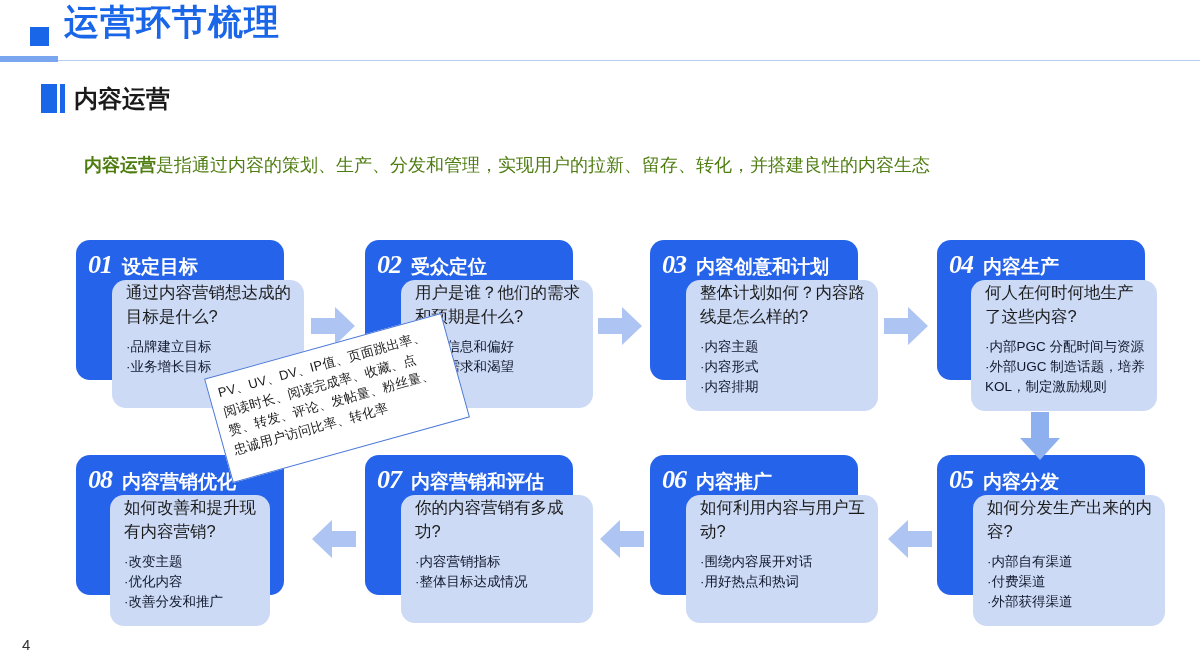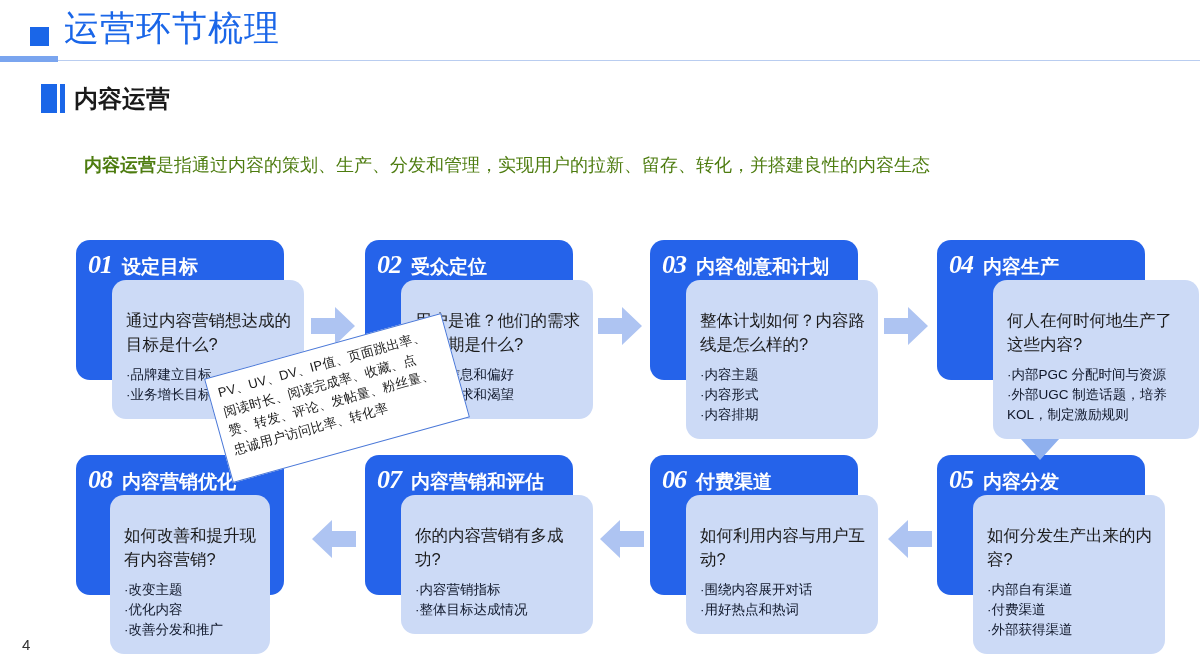--- a/index.html
+++ b/index.html
@@ -10,22 +10,22 @@
     overflow: hidden;
   }
   #slide { position: relative; width: 1200px; height: 671px; background:#fff; }
 
   
   .hdr-bullet {
     position: absolute; left: 30px; top: 27px;
     width: 19px; height: 19px; background: #1a66e8;
   }
   .hdr-title {
-    position: absolute; left: 64px; top: 6px;
-    font-size: 35px; font-weight: 400; color: #1a66e8;
+    position: absolute; left: 64px; top: 0;
+    font-size: 35px; font-weight: 700; color: #1a66e8;
     letter-spacing: 1px; line-height: 44px; white-space: nowrap;
   }
   .hdr-rule {
     position: absolute; left: 0px; top: 60px;
     width: 1200px; height: 1px; background: #b9cdf0;
   }
   .hdr-rule-thick {
     position: absolute; left: 0px; top: 56px;
     width: 58px; height: 6px; background: #7aa5ef;
   }
@@ -74,21 +74,21 @@
   }
   .card .htitle {
     font-size: 19px; font-weight: 700; color: #ffffff;
     line-height: 24px;
   }
   .card .body {
     position: absolute; left: 36px; top: 40px;
     width: 192px;
     background: #ccdaf6;
     border-radius: 14px;
-    padding: 28px 12px 14px 14px;
+    padding: 0 12px 14px 14px;
     z-index: 3;
   }
   .card .q {
     font-size: 16.5px; color: #1b1b1b; line-height: 24px;
     margin-bottom: 9px;
   }
   .card .bullets { font-size: 13.5px; color: #0f172a; line-height: 20px; }
   .card .bullets div { white-space: pre-wrap; }
 
   .card.tall .body { min-height: 128px; }
@@ -174,21 +174,21 @@
             <div>·内容排期</div>
           </div>
         </div>
       </div>
       <div class="card tall" style="left: 937px; top: 240px;">
         <div class="head"></div>
         <div class="headtext">
           <span class="num">04</span>
           <span class="htitle">内容生产</span>
         </div>
-        <div class="body" style="width: 206px; left: 34px; margin-left: 22px;">
+        <div class="body" style="width: 186px; left: 34px;">
           <div class="q">何人在何时何地生产了这些内容?</div>
           <div class="bullets">
             <div>·内部PGC 分配时间与资源</div>
             <div>·外部UGC 制造话题，培养KOL，制定激励规则</div>
           </div>
         </div>
       </div>
       <div class="card tall" style="left: 937px; top: 455px;">
         <div class="head"></div>
         <div class="headtext">
@@ -201,21 +201,21 @@
             <div>·内部自有渠道</div>
             <div>·付费渠道</div>
             <div>·外部获得渠道</div>
           </div>
         </div>
       </div>
       <div class="card tall" style="left: 650px; top: 455px;">
         <div class="head"></div>
         <div class="headtext">
           <span class="num">06</span>
-          <span class="htitle">付费渠道</span>
+          <span class="htitle">内容推广</span>
         </div>
         <div class="body">
           <div class="q">如何利用内容与用户互动?</div>
           <div class="bullets">
             <div>·围绕内容展开对话</div>
             <div>·用好热点和热词</div>
           </div>
         </div>
       </div>
       <div class="card tall" style="left: 365px; top: 455px;">

